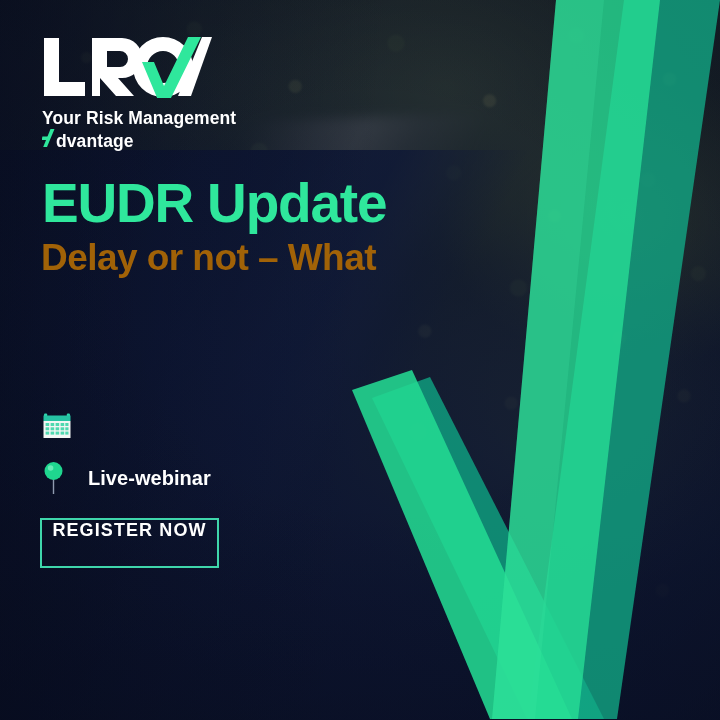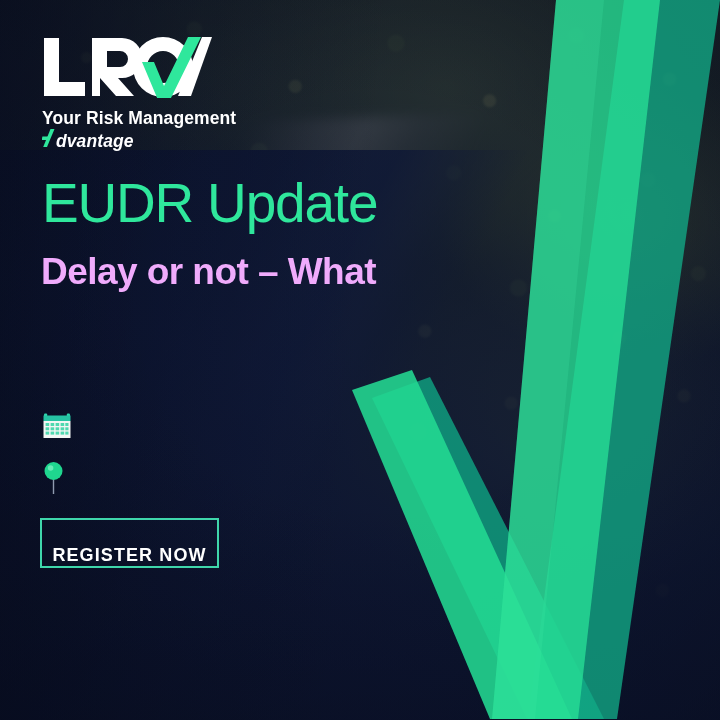--- a/index.html
+++ b/index.html
@@ -123,40 +123,40 @@
   .logo-mark { display: block; }
   .logo-tag {
     margin-top: 9px;
     color: #ffffff;
     font-size: 17.5px;
     font-weight: 600;
     letter-spacing: .1px;
     line-height: 1.28;
     white-space: nowrap;
   }
-  .logo-tag .adv-line { display: flex; align-items: baseline; font-style: italic; }
+  .logo-tag .adv-line { display: flex; align-items: baseline; }
   .adv-a { display: inline-block; margin-right: 1px; }
 
   
   .headline {
     position: absolute;
     left: 42px; top: 176px;
     color: #2fe79c;
     font-size: 55px;
-    font-weight: 400;
+    font-weight: 700;
     letter-spacing: -1.2px;
     line-height: 1;
     white-space: nowrap;
   }
 
   
   .subhead {
     position: absolute;
-    left: 41px; top: 250px;
-    color: #f0abfc;
+    left: 41px; top: 236px;
+    color: #a16207;
     font-size: 37px;
     font-weight: 700;
     line-height: 1.19;
     letter-spacing: -.55px;
     max-width: 430px;
   }
   .subhead div { white-space: nowrap; }
 
   
   .meta { position: absolute; left: 42px; top: 404px; }
@@ -179,21 +179,21 @@
   }
   .meta-text { margin-left: 6px; }
 
   
   .cta {
     position: absolute;
     left: 40px; top: 518px;
     width: 179px; height: 50px;
     border: 2px solid #3fd6ab;
     display: flex;
-    align-items: flex-end;
+    align-items: flex-start;
     justify-content: center;
     box-sizing: border-box;
     cursor: pointer;
   }
   .cta-label {
     color: #ffffff;
     font-size: 18px;
     font-weight: 800;
     letter-spacing: 1.1px;
   }
@@ -289,20 +289,21 @@
       </div>
 
       <div class="meta-row">
         <span class="meta-icon">
           <svg width="24" height="34" viewBox="0 0 24 34">
             <line x1="11.5" y1="16" x2="11.5" y2="33" stroke="#8f9bb0" stroke-width="1.4"></line>
             <circle cx="11.5" cy="10" r="9" fill="#1fd68f"></circle>
             <circle cx="8.6" cy="7" r="2.8" fill="#7df0c2" opacity=".75"></circle>
           </svg>
         </span>
+        <span class="meta-text">Live-webinar</span>
       </div>
 
     </div>
 
     <div class="cta">
       <span class="cta-label">REGISTER NOW</span>
     </div>
 
   </div>
 </div>

